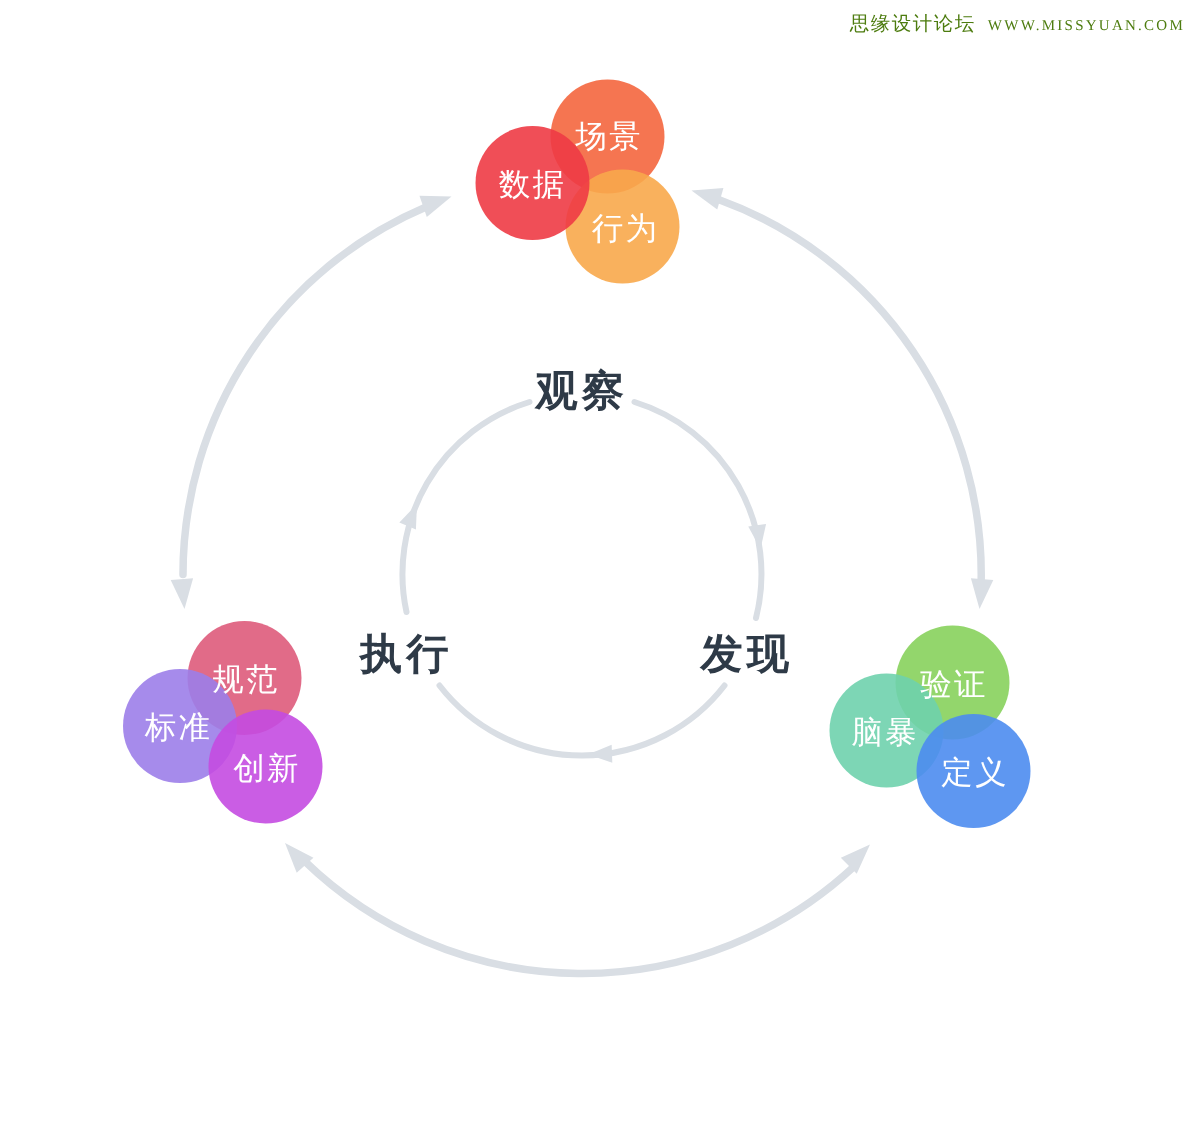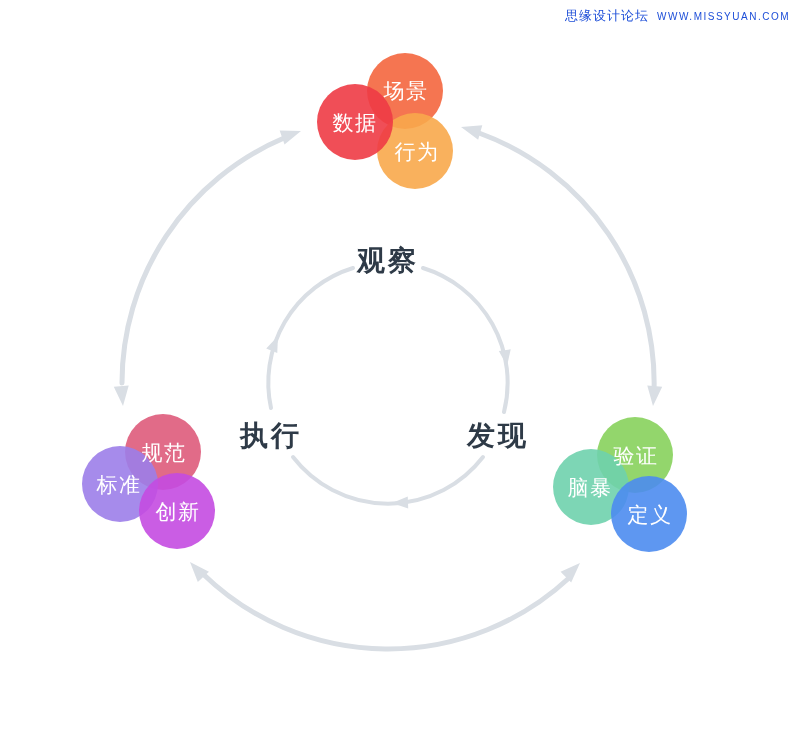--- a/index.html
+++ b/index.html
@@ -39,28 +39,28 @@
     text-anchor: middle;
     font-family: "DejaVu Sans", sans-serif;
   }
   .watermark {
     position: absolute;
     top: 7px;
     right: 10px;
     display: flex;
     align-items: baseline;
     gap: 8px;
-    color: #1d4ed8;
+    color: #4d7c0f;
     user-select: none;
   }
   .watermark .wm-name { font-size: 13px; letter-spacing: 1px; }
   .watermark .wm-url {
     font-size: 10px;
     letter-spacing: 1.5px;
-    font-family: Liberation Sans, sans-serif;
+    font-family: Liberation Serif, serif;
   }
 </style>
 </head>
 <body>
 
 <div class="stage">
 
   <svg class="diagram-svg" width="800" height="752" viewBox="0 0 800 752">
 
     <g>

